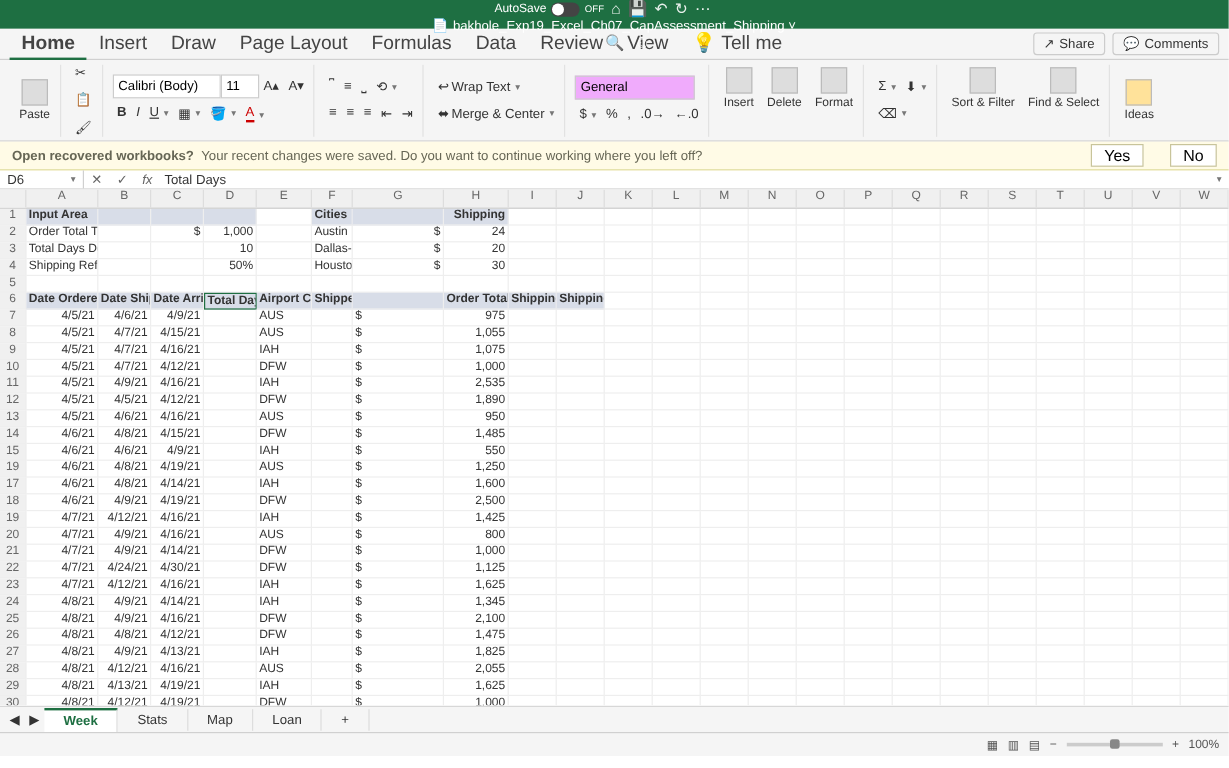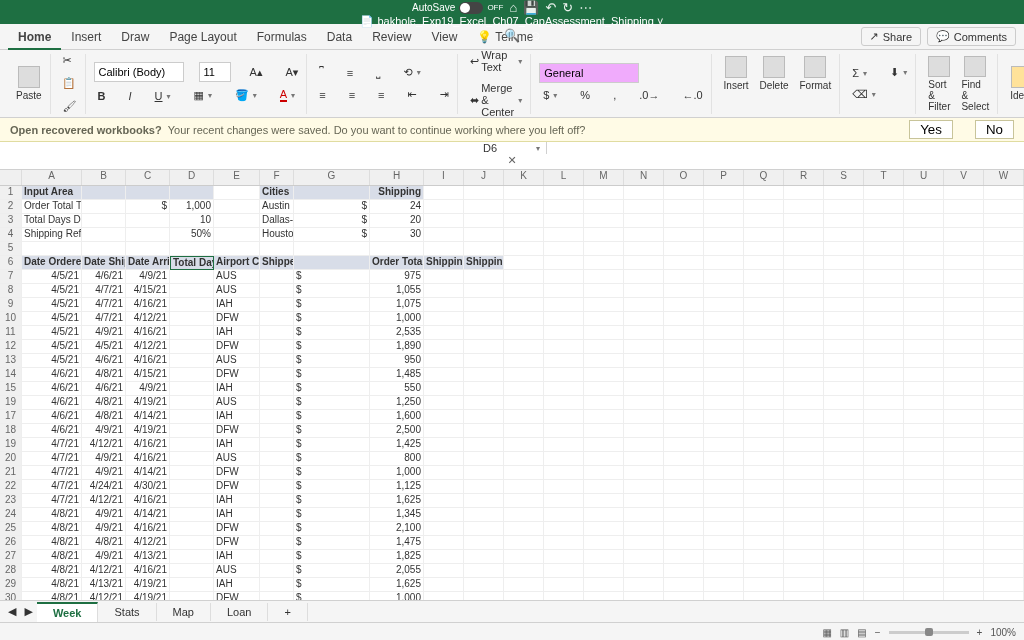--- a/index.html
+++ b/index.html
@@ -10,43 +10,43 @@
 .titlebar .left { display: flex; align-items: center; gap: 6px; width: 200px; }
 .titlebar .center { flex: 1; text-align: center; font-size: 11px; }
 .titlebar .right { width: 60px; display: flex; gap: 8px; justify-content: flex-end; }
 .autosave { display: flex; align-items: center; gap: 4px; font-size: 10px; }
 .toggle { width: 24px; height: 12px; background: #444; border-radius: 6px; position: relative; }
 .toggle::after { content: ""; position: absolute; width: 10px; height: 10px; background: #fff; border-radius: 50%; top: 1px; left: 1px; }
 .tb-glyph { font-size: 13px; opacity: .9; }
 
 
 .ribbon-tabs { background: #f5f5f5; height: 26px; display: flex; align-items: center; border-bottom: 1px solid #d0d0d0; padding: 0 8px; }
-.ribbon-tabs .tab { padding: 0 10px; height: 26px; line-height: 26px; font-size: 12px; color: #444; cursor: pointer; }
+.ribbon-tabs .tab { padding: 0 10px; height: 26px; line-height: 26px; font-size: 16px; color: #444; cursor: pointer; }
 .ribbon-tabs .tab.active { font-weight: 700; border-bottom: 2px solid #1e6f42; }
 .ribbon-tabs .spacer { flex: 1; }
 .share-btn, .comments-btn { border: 1px solid #ccc; border-radius: 3px; padding: 2px 8px; margin-left: 6px; font-size: 11px; display: flex; align-items: center; gap: 4px; }
 
 
 .ribbon { background: #f5f5f5; height: 68px; border-bottom: 1px solid #d0d0d0; display: flex; align-items: center; padding: 2px 8px; gap: 4px; }
 .rgrp { display: flex; flex-direction: column; gap: 3px; padding: 0 4px; border-right: 1px solid #e2e2e2; height: 60px; justify-content: center; }
-.rrow { display: flex; gap: 15px; align-items: flex-end; }
+.rrow { display: flex; gap: 0; align-items: flex-start; }
 .rbtn { border: 1px solid transparent; padding: 2px 3px; border-radius: 2px; font-size: 11px; display: inline-flex; align-items: center; gap: 2px; }
 .big-btn { display: flex; flex-direction: column; align-items: center; font-size: 10px; gap: 2px; padding: 2px 4px; }
 .big-ico { width: 22px; height: 22px; background: #ddd; border: 1px solid #bbb; }
 .font-sel { border: 1px solid #ccc; height: 20px; font-size: 11px; padding: 0 4px; background: #fff; }
 .num-fmt { border: 1px solid #ccc; height: 20px; width: 100px; font-size: 11px; padding: 0 4px; background: #f0abfc; }
 .drop { font-size: 8px; color: #777; margin-left: 2px; }
 
 
 .recovery { background: #fffbe6; border-bottom: 1px solid #e0dca0; height: 24px; display: flex; align-items: center; padding: 0 10px; font-size: 11px; color: #665; }
 .recovery .msg { flex: 1; }
 .recovery .yn { border: 1px solid #c8c49a; background: #fff; padding: 1px 10px; margin-left: 22px; }
 
 
-.fbar { height: 28px; border-bottom: 1px solid #d0d0d0; display: flex; align-items: center; font-size: 11px; flex-direction: column; }
+.fbar { height: 16px; border-bottom: 1px solid #d0d0d0; display: flex; align-items: center; font-size: 11px; }
 .namebox { width: 70px; border-right: 1px solid #d0d0d0; padding: 0 6px; height: 100%; display: flex; align-items: center; }
 .fx { padding: 0 6px; color: #666; }
 .fval { flex: 1; padding: 0 4px; }
 
 
 .grid { position: relative; height: 430px; overflow: hidden; background: #fff; font-size: 10px; }
 .colhdr { display: flex; height: 16px; background: #f0f0f0; border-bottom: 1px solid #ccc; }
 .rowhdr { width: 22px; background: #f0f0f0; border-right: 1px solid #ccc; text-align: center; color: #666; flex-shrink: 0; }
 .ch { border-right: 1px solid #ddd; text-align: center; color: #666; flex-shrink: 0; }
 .gridbody { height: 414px; overflow: hidden; }

